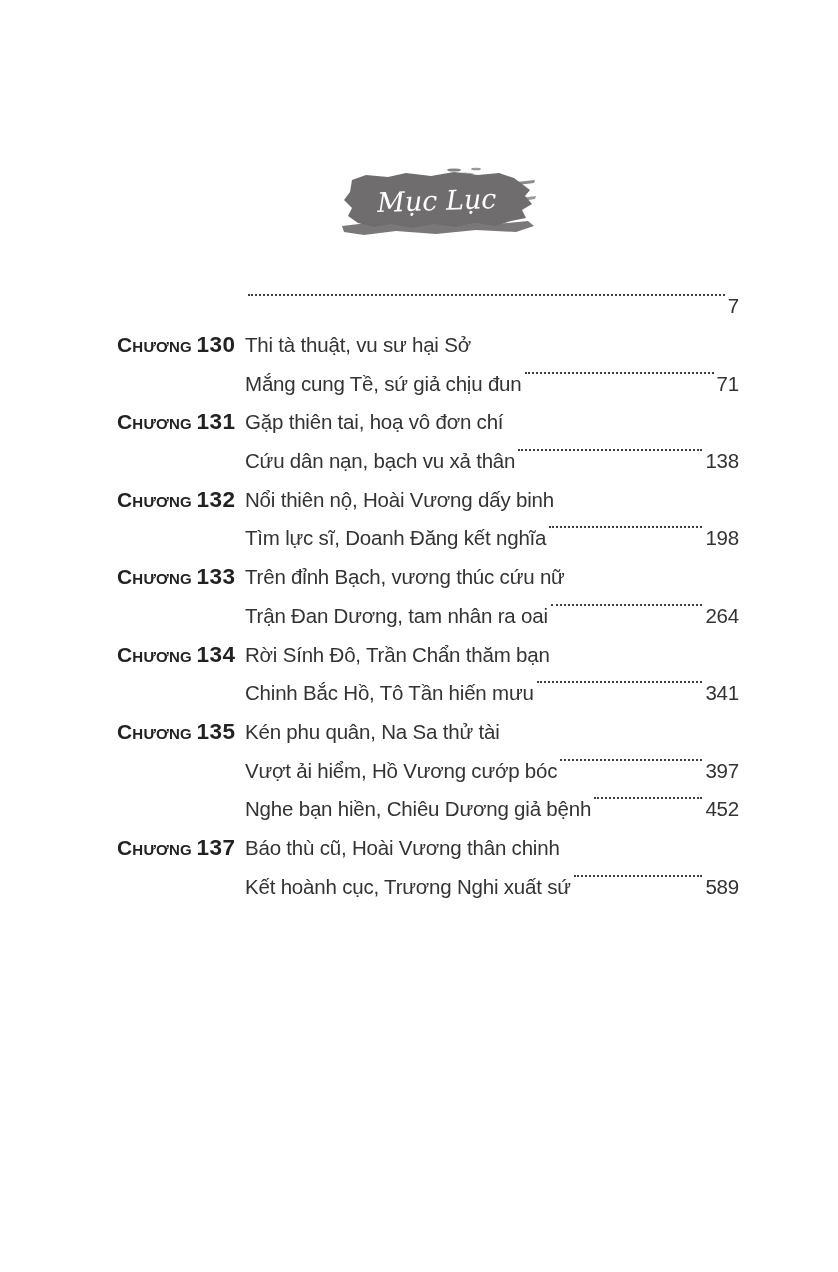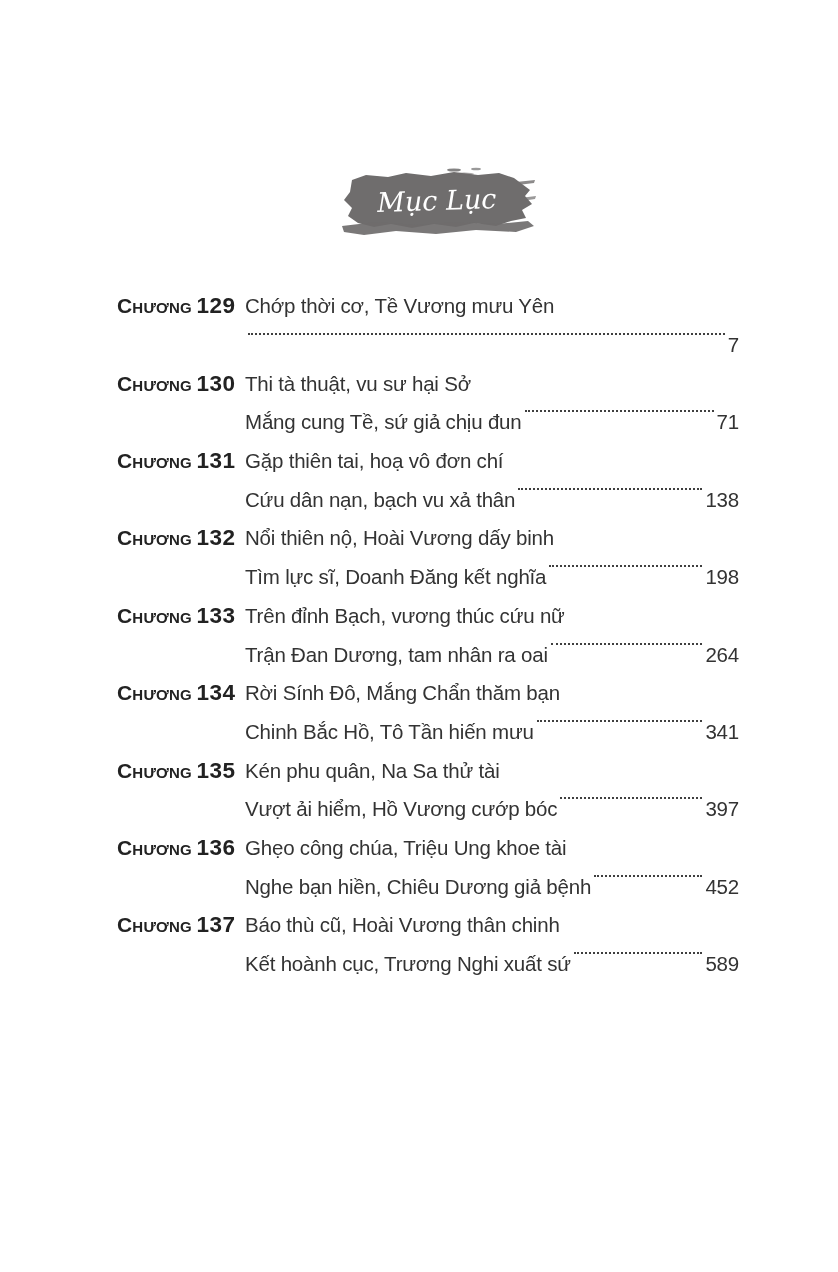--- a/index.html
+++ b/index.html
@@ -108,29 +108,20 @@
     <ellipse cx="140" cy="3" rx="5" ry="1.3" fill="#6f6d6d" opacity="0.7"></ellipse>
     <ellipse cx="128" cy="8" rx="10" ry="1.4" fill="#6f6d6d" opacity="0.6"></ellipse>
 
     <text x="101" y="44" font-size="27" fill="#ffffff" font-family="DejaVu Serif, serif" font-style="italic" text-anchor="middle" transform="rotate(-2 100 40)">Mục Lục</text>
   </svg>
 </div>
 
 <div class="toc">
   <div class="entry">
     <div class="row">
-      <div class="label-col">
-        <span class="chapter-word">Chương</span>
-        <span class="chapter-num">129</span>
-      </div>
-      <div class="title-col">
-        <span class="title-text">Chớp thời cơ, Tề Vương mưu Yên</span>
-      </div>
-    </div>
-    <div class="row">
       <div class="label-col"></div>
       <div class="title-col">
         <span class="leader"></span>
         <span class="page-num">7</span>
       </div>
     </div>
   </div>
 
   <div class="entry">
     <div class="row">
@@ -212,21 +203,21 @@
     </div>
   </div>
 
   <div class="entry">
     <div class="row">
       <div class="label-col">
         <span class="chapter-word">Chương</span>
         <span class="chapter-num">134</span>
       </div>
       <div class="title-col">
-        <span class="title-text">Rời Sính Đô, Mắng Chẩn thăm bạn</span>
+        <span class="title-text">Rời Sính Đô, Trần Chẩn thăm bạn</span>
       </div>
     </div>
     <div class="row">
       <div class="label-col"></div>
       <div class="title-col">
         <span class="title-text">Chinh Bắc Hồ, Tô Tần hiến mưu</span>
         <span class="leader"></span>
         <span class="page-num">341</span>
       </div>
     </div>
@@ -247,29 +238,20 @@
       <div class="title-col">
         <span class="title-text">Vượt ải hiểm, Hồ Vương cướp bóc</span>
         <span class="leader"></span>
         <span class="page-num">397</span>
       </div>
     </div>
   </div>
 
   <div class="entry">
     <div class="row">
-      <div class="label-col">
-        <span class="chapter-word">Chương</span>
-        <span class="chapter-num">136</span>
-      </div>
-      <div class="title-col">
-        <span class="title-text">Ghẹo công chúa, Triệu Ung khoe tài</span>
-      </div>
-    </div>
-    <div class="row">
       <div class="label-col"></div>
       <div class="title-col">
         <span class="title-text">Nghe bạn hiền, Chiêu Dương giả bệnh</span>
         <span class="leader"></span>
         <span class="page-num">452</span>
       </div>
     </div>
   </div>
 
   <div class="entry">

